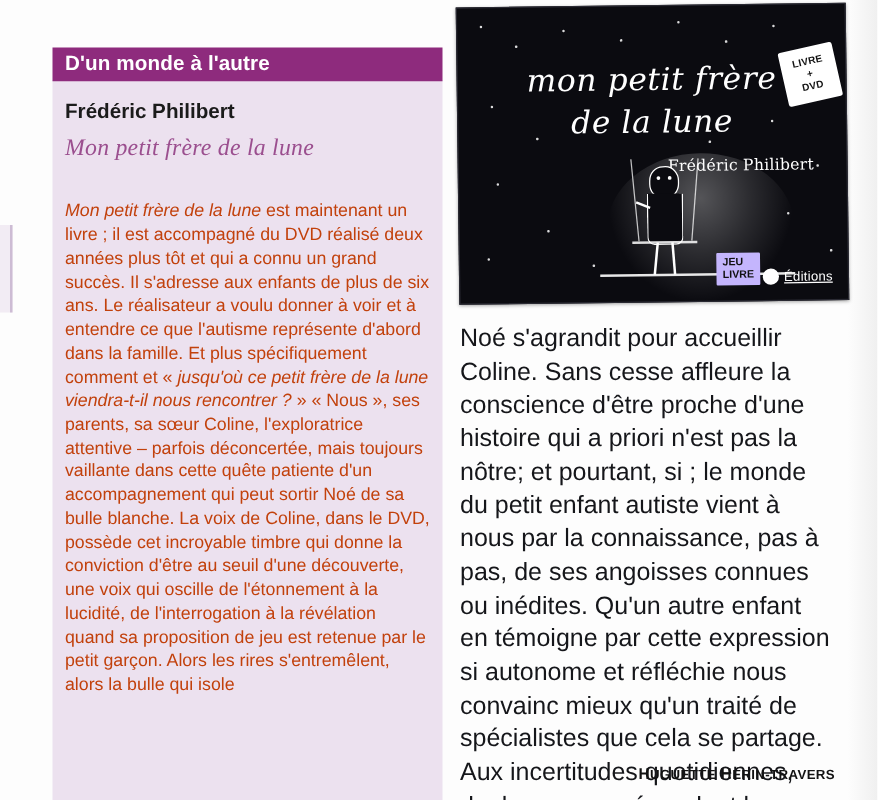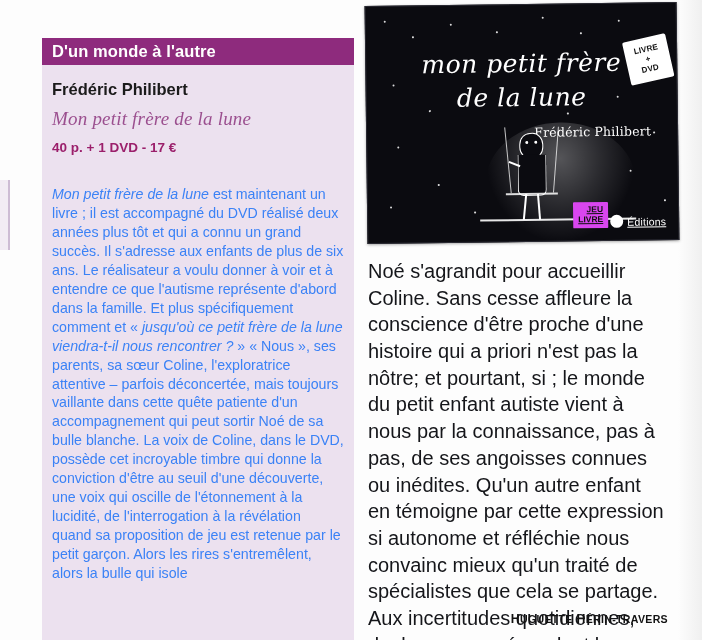--- a/index.html
+++ b/index.html
@@ -102,25 +102,25 @@
     font-weight: bold;
     color: #9b1f6b;
     line-height: 1.28;
     margin-bottom: 6px;
   }
 
   
   .col-left {
     position: absolute;
     left: 52px;
-    top: 185px;
+    top: 160px;
     width: 292px;
     font-size: 14.2px;
     line-height: 1.335;
-    color: #3b82f6;
+    color: #c2410c;
   }
   .col-right {
     position: absolute;
     left: 368px;
     top: 258px;
     width: 300px;
     font-size: 20px;
     line-height: 1.335;
     color: #15161a;
   }
@@ -299,29 +299,28 @@
     line-height: 1.25;
     letter-spacing: 0.2px;
     border-radius: 2px;
   }
 
   
   .logo-jeu {
     position: absolute;
     left: 205px;
     bottom: 12px;
-    background: #d946ef;
+    background: #c4b5fd;
     color: #111;
     font-size: 8.5px;
     font-weight: bold;
     padding: 3px 5px;
     line-height: 1.15;
-    text-align: right;
+    text-align: left;
     border-radius: 1px;
-    text-decoration: underline;
   }
   .logo-editions {
     position: absolute;
     right: 12px;
     bottom: 12px;
     display: flex;
     align-items: center;
     gap: 4px;
     color: #ffffff;
     font-size: 10px;
@@ -355,21 +354,20 @@
 
 <div class="lavender-panel"></div>
 
 <div class="section-bar">
   <span class="title">D'un monde à l'autre</span>
 </div>
 
 <div class="book-block">
   <div class="author-name">Frédéric Philibert</div>
   <div class="book-title">Mon petit frère de la lune</div>
-  <div class="price-line">40 p. + 1 DVD - 17 €</div>
 </div>
 
 <div class="col-left">
   <p><span class="it">Mon petit frère de la lune</span> est maintenant un livre ; il est accompagné du DVD réalisé deux années plus tôt et qui a connu un grand succès. Il s'adresse aux enfants de plus de six ans. Le réalisateur a voulu donner à voir et à entendre ce que l'autisme représente d'abord dans la famille. Et plus spécifiquement comment et « <span class="it">jusqu'où ce petit frère de la lune viendra-t-il nous rencontrer ?</span> » « Nous », ses parents, sa sœur Coline, l'exploratrice attentive – parfois déconcertée, mais toujours vaillante dans cette quête patiente d'un accompagnement qui peut sortir Noé de sa bulle blanche. La voix de Coline, dans le DVD, possède cet incroyable timbre qui donne la conviction d'être au seuil d'une découverte, une voix qui oscille de l'étonnement à la lucidité, de l'interrogation à la révélation quand sa proposition de jeu est retenue par le petit garçon. Alors les rires s'entremêlent, alors la bulle qui isole</p>
 </div>
 
 <div class="col-right">
   <p>Noé s'agrandit pour accueillir Coline. Sans cesse affleure la conscience d'être proche d'une histoire qui a priori n'est pas la nôtre; et pourtant, si ; le monde du petit enfant autiste vient à nous par la connaissance, pas à pas, de ses angoisses connues ou inédites. Qu'un autre enfant en témoigne par cette expression si autonome et réfléchie nous convainc mieux qu'un traité de spécialistes que cela se partage. Aux incertitudes quotidiennes, douloureuses, répondent la générosité et l'espoir. Un petit livre en noir et blanc aux couleurs de la vie. Par la grâce d'une émotion si lisiblement palpitante dans les pages, dans les voix, et dans leurs plus lointains échos.</p>
 </div>
 

